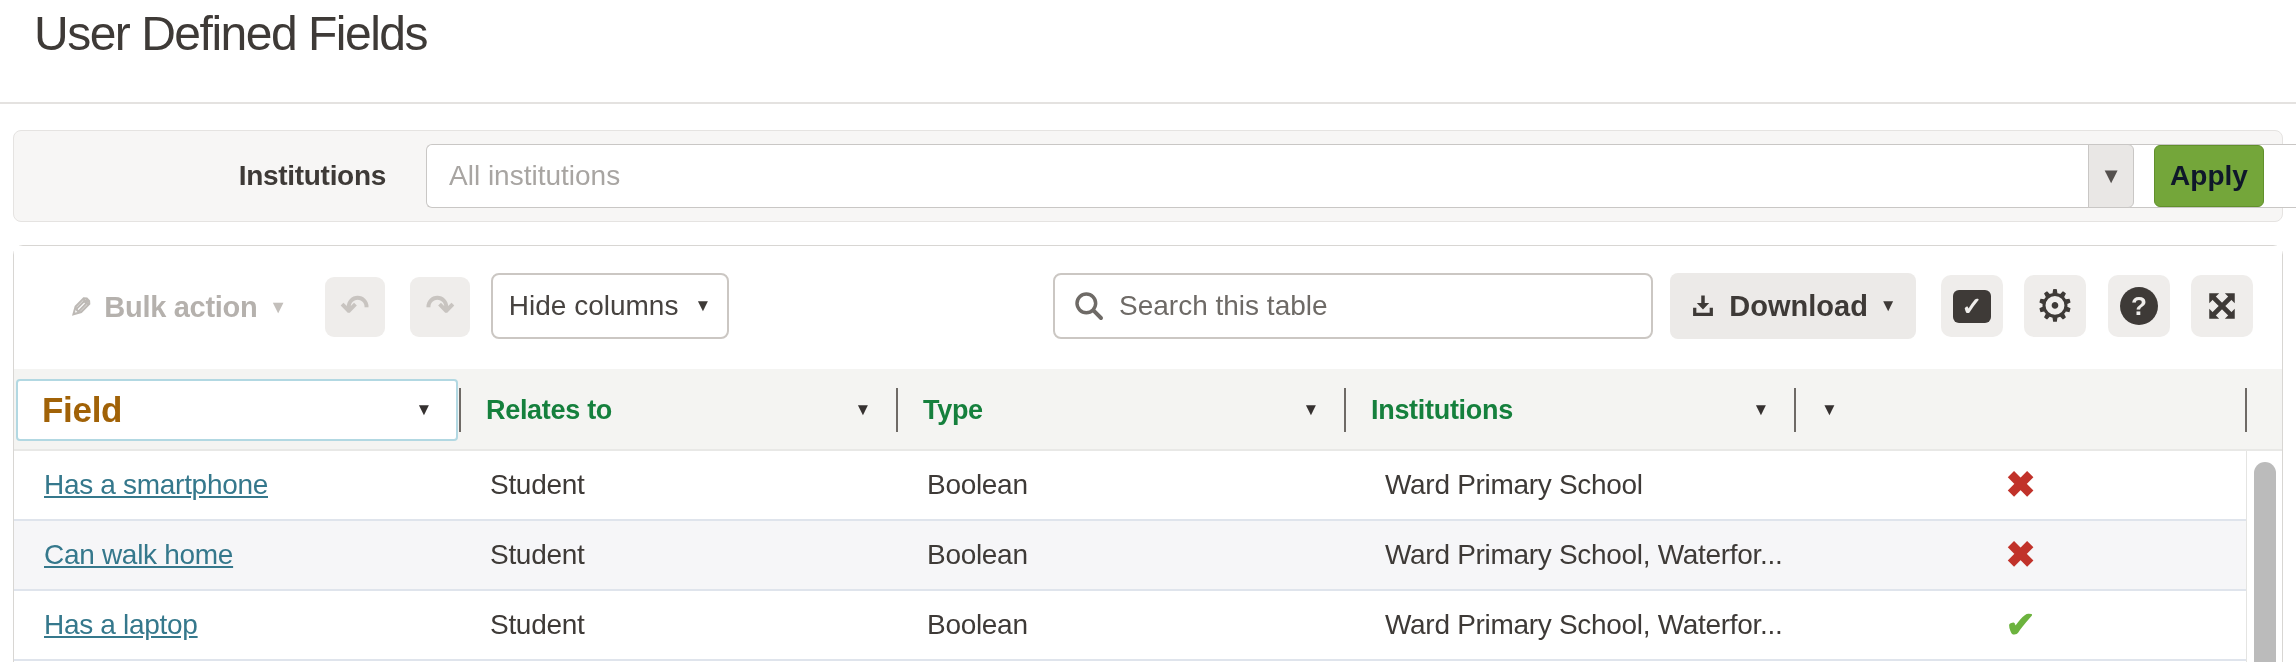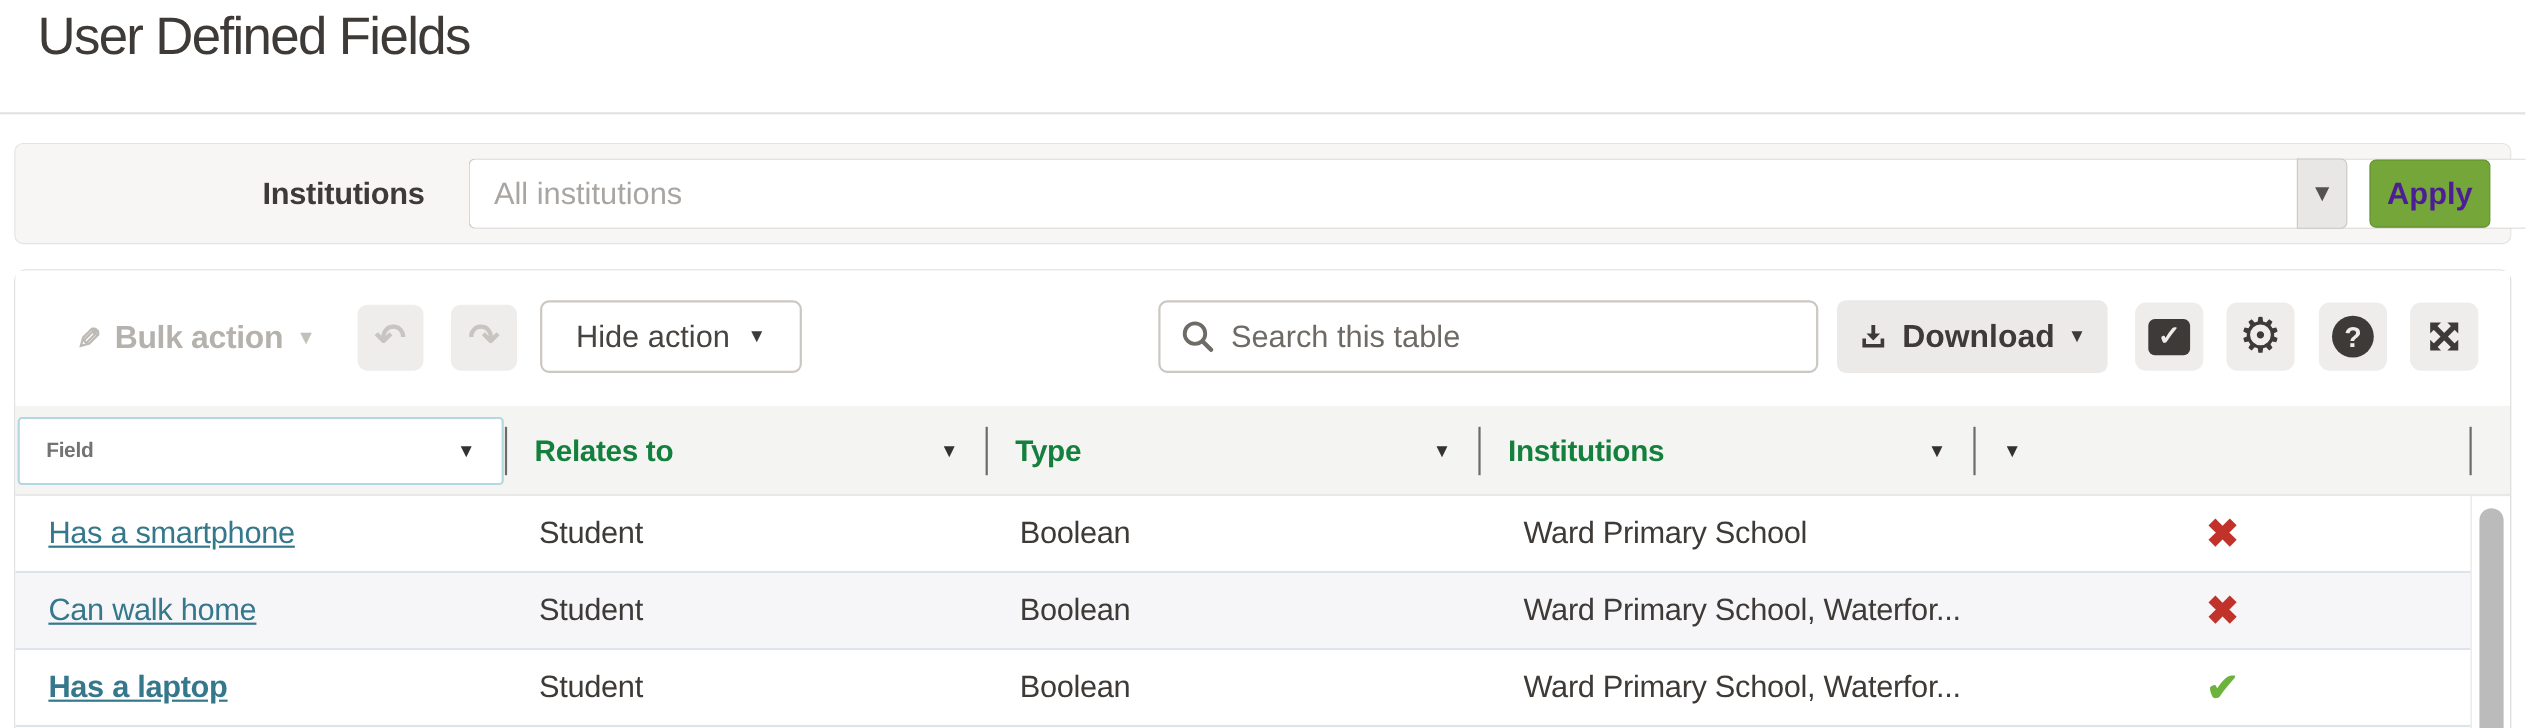--- a/index.html
+++ b/index.html
@@ -42,21 +42,21 @@
   .filter-input::placeholder { color: #a8a5a2; }
   .filter-caret-btn {
     position: absolute; left: 2074px; top: 13px; width: 46px; height: 64px;
     background: #e9e7e5; border: 1px solid #c9c7c5; border-radius: 0 6px 6px 0;
     display: flex; align-items: center; justify-content: center; cursor: pointer;
   }
   .filter-caret-btn .caret { font-size: 22px; color: #55514e; }
   .apply-btn {
     position: absolute; right: 18px; top: 14px; height: 62px; width: 110px;
     background: #74a63a; border: 1px solid #61902b; border-radius: 6px;
-    color: #4c1d95; font-size: 28px; font-weight: bold; font-family: inherit; cursor: pointer;
+    color: #0f172a; font-size: 28px; font-weight: bold; font-family: inherit; cursor: pointer;
   }
 
   
   .table-widget {
     position: absolute; left: 13px; top: 245px; width: 2270px; height: 460px;
     background: #fff; border: 1px solid #d8d6d3; border-radius: 10px;
   }
 
   
   .tw-toolbar { position: absolute; left: 0; top: 0; width: 100%; height: 123px; background: #fff; }
@@ -114,21 +114,21 @@
   .tw-header { position: absolute; left: 0; top: 123px; width: 100%; height: 82px; background: #f4f4f2; border-bottom: 2px solid #e8e8e6; }
   .hcell { position: absolute; top: 0; height: 82px; display: flex; align-items: center; padding: 0 26px; cursor: pointer; }
   .hcell .hlabel { flex: 1; font-size: 27px; font-weight: bold; color: #15803d; }
   .hcell .caret { font-size: 17px; color: #353130; }
   .hdivider { position: absolute; top: 19px; width: 2px; height: 44px; background: #6e6a66; }
   .field-focus-box {
     position: absolute; left: 2px; top: 10px; width: 442px; height: 62px;
     border: 2px solid #b2d8e2; border-radius: 4px; background: #ffffff;
     display: flex; align-items: center; padding: 0 24px;
   }
-  .field-focus-box .hlabel { flex: 1; font-size: 19px; font-weight: bold; color: #737373; }
+  .field-focus-box .hlabel { flex: 1; font-size: 35px; font-weight: bold; color: #a16207; }
 
   
   .tw-body { position: absolute; left: 0; top: 205px; width: 100%; }
   .trow { position: absolute; left: 0; width: 2232px; height: 70px; border-bottom: 2px solid #dfe4ec; background: #fff; }
   .trow.alt { background: #f6f6f8; }
   .tcell { position: absolute; top: 0; height: 68px; display: flex; align-items: center; padding: 0 30px; font-size: 28px; color: #3e3a37; overflow: hidden; white-space: nowrap; text-align: center; }
   .tcell.center { justify-content: center; padding: 0; }
   .cell-link { color: #35788c; text-decoration: underline; cursor: pointer; }
   .icon-cross { color: #c1322a; font-size: 36px; font-weight: bold; }
   .icon-check { color: #6cb33e; font-size: 36px; font-weight: bold; }
@@ -161,21 +161,21 @@
       <span>Bulk action</span>
       <span class="caret">▼</span>
     </div>
     <button class="tool-sq-btn undo-btn">
       <span>↶</span>
     </button>
     <button class="tool-sq-btn redo-btn">
       <span>↷</span>
     </button>
     <button class="hide-cols-btn">
-      <span>Hide action</span>
+      <span>Hide columns</span>
       <span class="caret">▼</span>
     </button>
     <div class="search-box">
       <svg width="32" height="32" viewBox="0 0 24 24">
         <circle cx="10" cy="10" r="7" fill="none" stroke="#6e6a66" stroke-width="2.6"></circle>
         <line x1="15.3" y1="15.3" x2="21" y2="21" stroke="#6e6a66" stroke-width="3" stroke-linecap="round"></line>
       </svg>
       <input type="text" placeholder="Search this table" style="">
     </div>
     <button class="download-btn">
@@ -252,21 +252,21 @@
         <span class="cell-link">Can walk home</span>
       </div>
       <div class="tcell" style="left:446px; width:437px;">Student</div>
       <div class="tcell" style="left:883px; width:448px;">Boolean</div>
       <div class="tcell" style="left:1331px; width:450px; padding-left:40px;">Ward Primary School, Waterfor...</div>
       <div class="tcell center" style="left:1781px; width:451px;">
         <span class="icon-cross">✖</span>
       </div>
     </div>
     <div class="trow" style="top:140px;">
-      <div class="tcell" style="left:0; width:446px;font-weight:bold;">
+      <div class="tcell" style="left:0; width:446px;">
         <span class="cell-link">Has a laptop</span>
       </div>
       <div class="tcell" style="left:446px; width:437px;">Student</div>
       <div class="tcell" style="left:883px; width:448px;">Boolean</div>
       <div class="tcell" style="left:1331px; width:450px; padding-left:40px;">Ward Primary School, Waterfor...</div>
       <div class="tcell center" style="left:1781px; width:451px;">
         <span class="icon-check">✔</span>
       </div>
     </div>
   </div>

